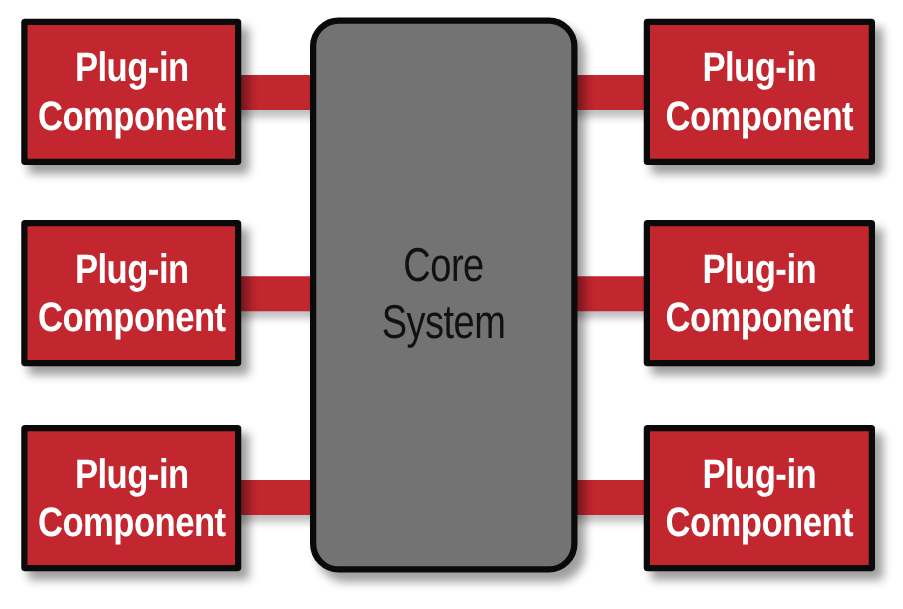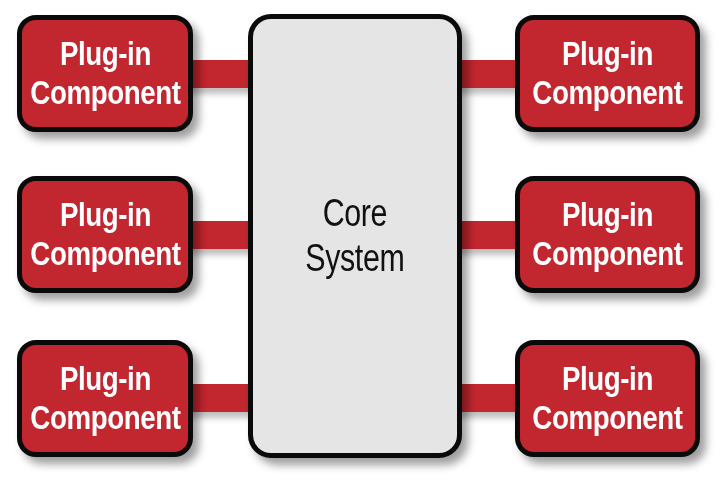--- a/index.html
+++ b/index.html
@@ -25,21 +25,21 @@
   .bar.row1 { top: 60px; }
   .bar.row2 { top: 221px; }
   .bar.row3 { top: 384px; }
   
   .plugin {
     position: absolute;
     width: 176px;
     height: 117px;
     background: #c2262e;
     border: 5px solid #0a0a0a;
-    border-radius: 19px;
+    border-radius: 3px;
     box-sizing: border-box;
     z-index: 2;
     box-shadow: 6px 7px 8px rgba(0,0,0,0.38);
     display: flex;
     align-items: center;
     justify-content: center;
   }
   .plugin.colL { left: 17px; }
   .plugin.colR { left: 515px; width: 185px; }
   .plugin.rowA { top: 15px; }
@@ -59,21 +59,21 @@
     white-space: nowrap;
     text-align: center;
   }
   
   .core {
     position: absolute;
     left: 248px;
     top: 14px;
     width: 214px;
     height: 444px;
-    background: #e5e5e5;
+    background: #737373;
     border: 5px solid #0a0a0a;
     border-radius: 23px;
     box-sizing: border-box;
     z-index: 2;
     box-shadow: 6px 7px 8px rgba(0,0,0,0.38);
     display: flex;
     align-items: center;
     justify-content: center;
   }
   .core .label {

